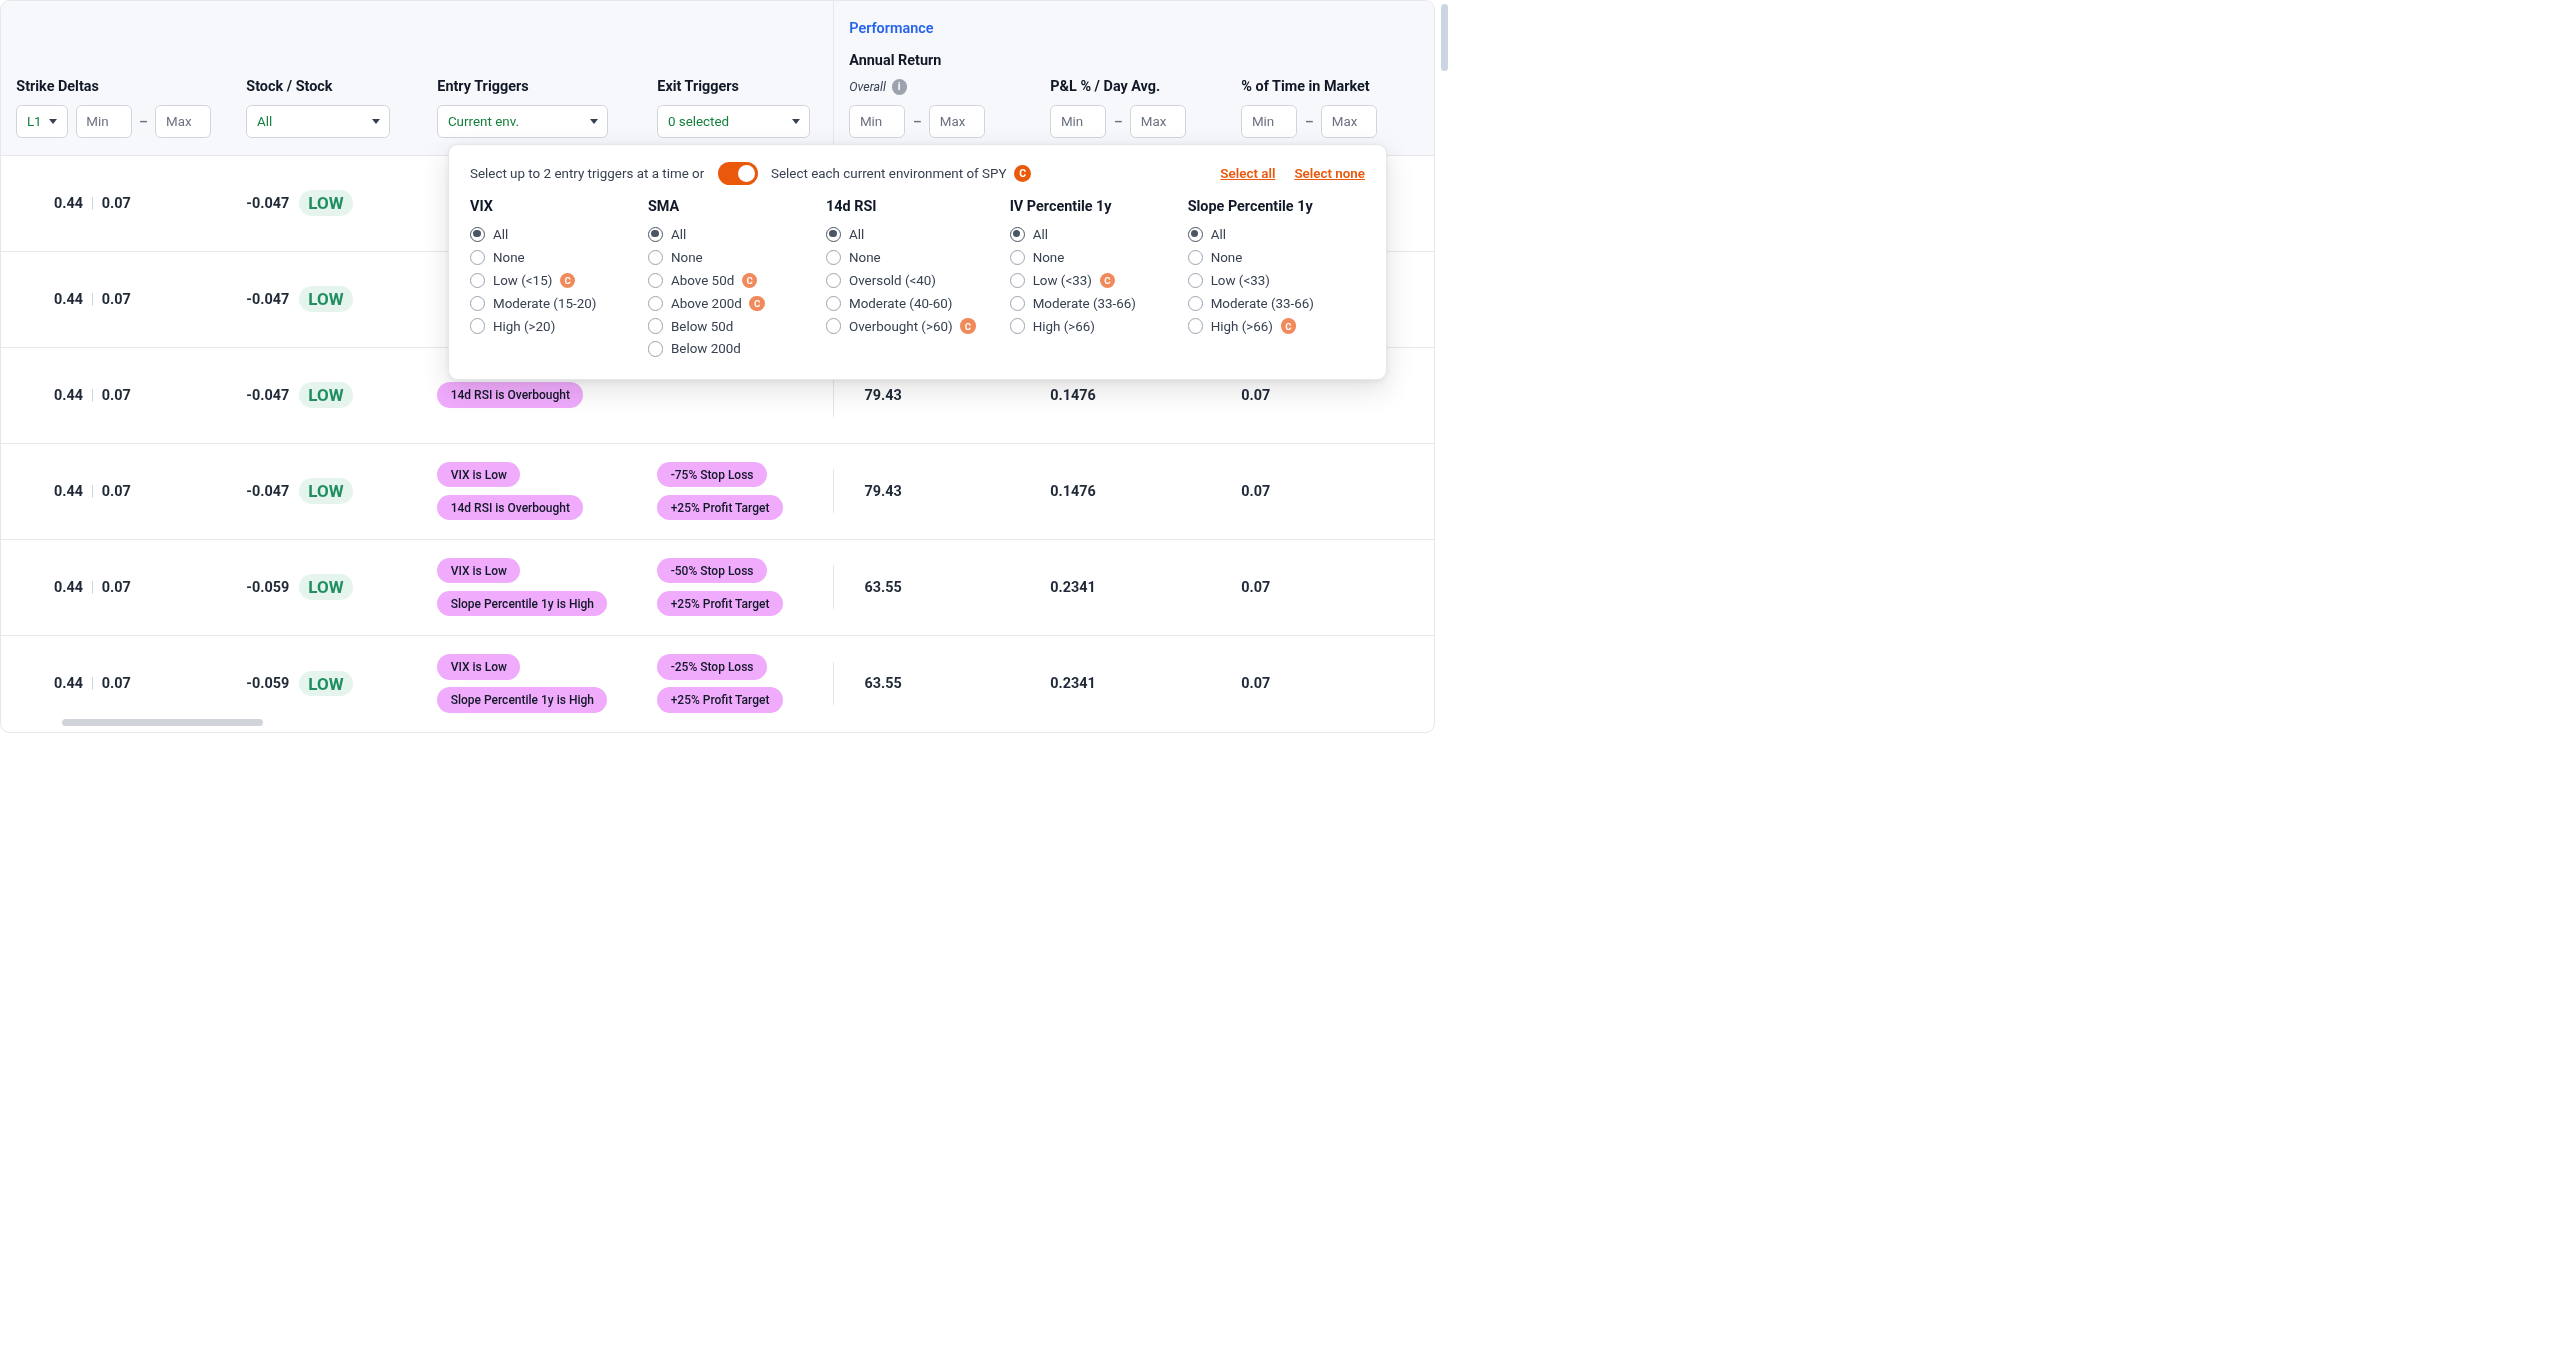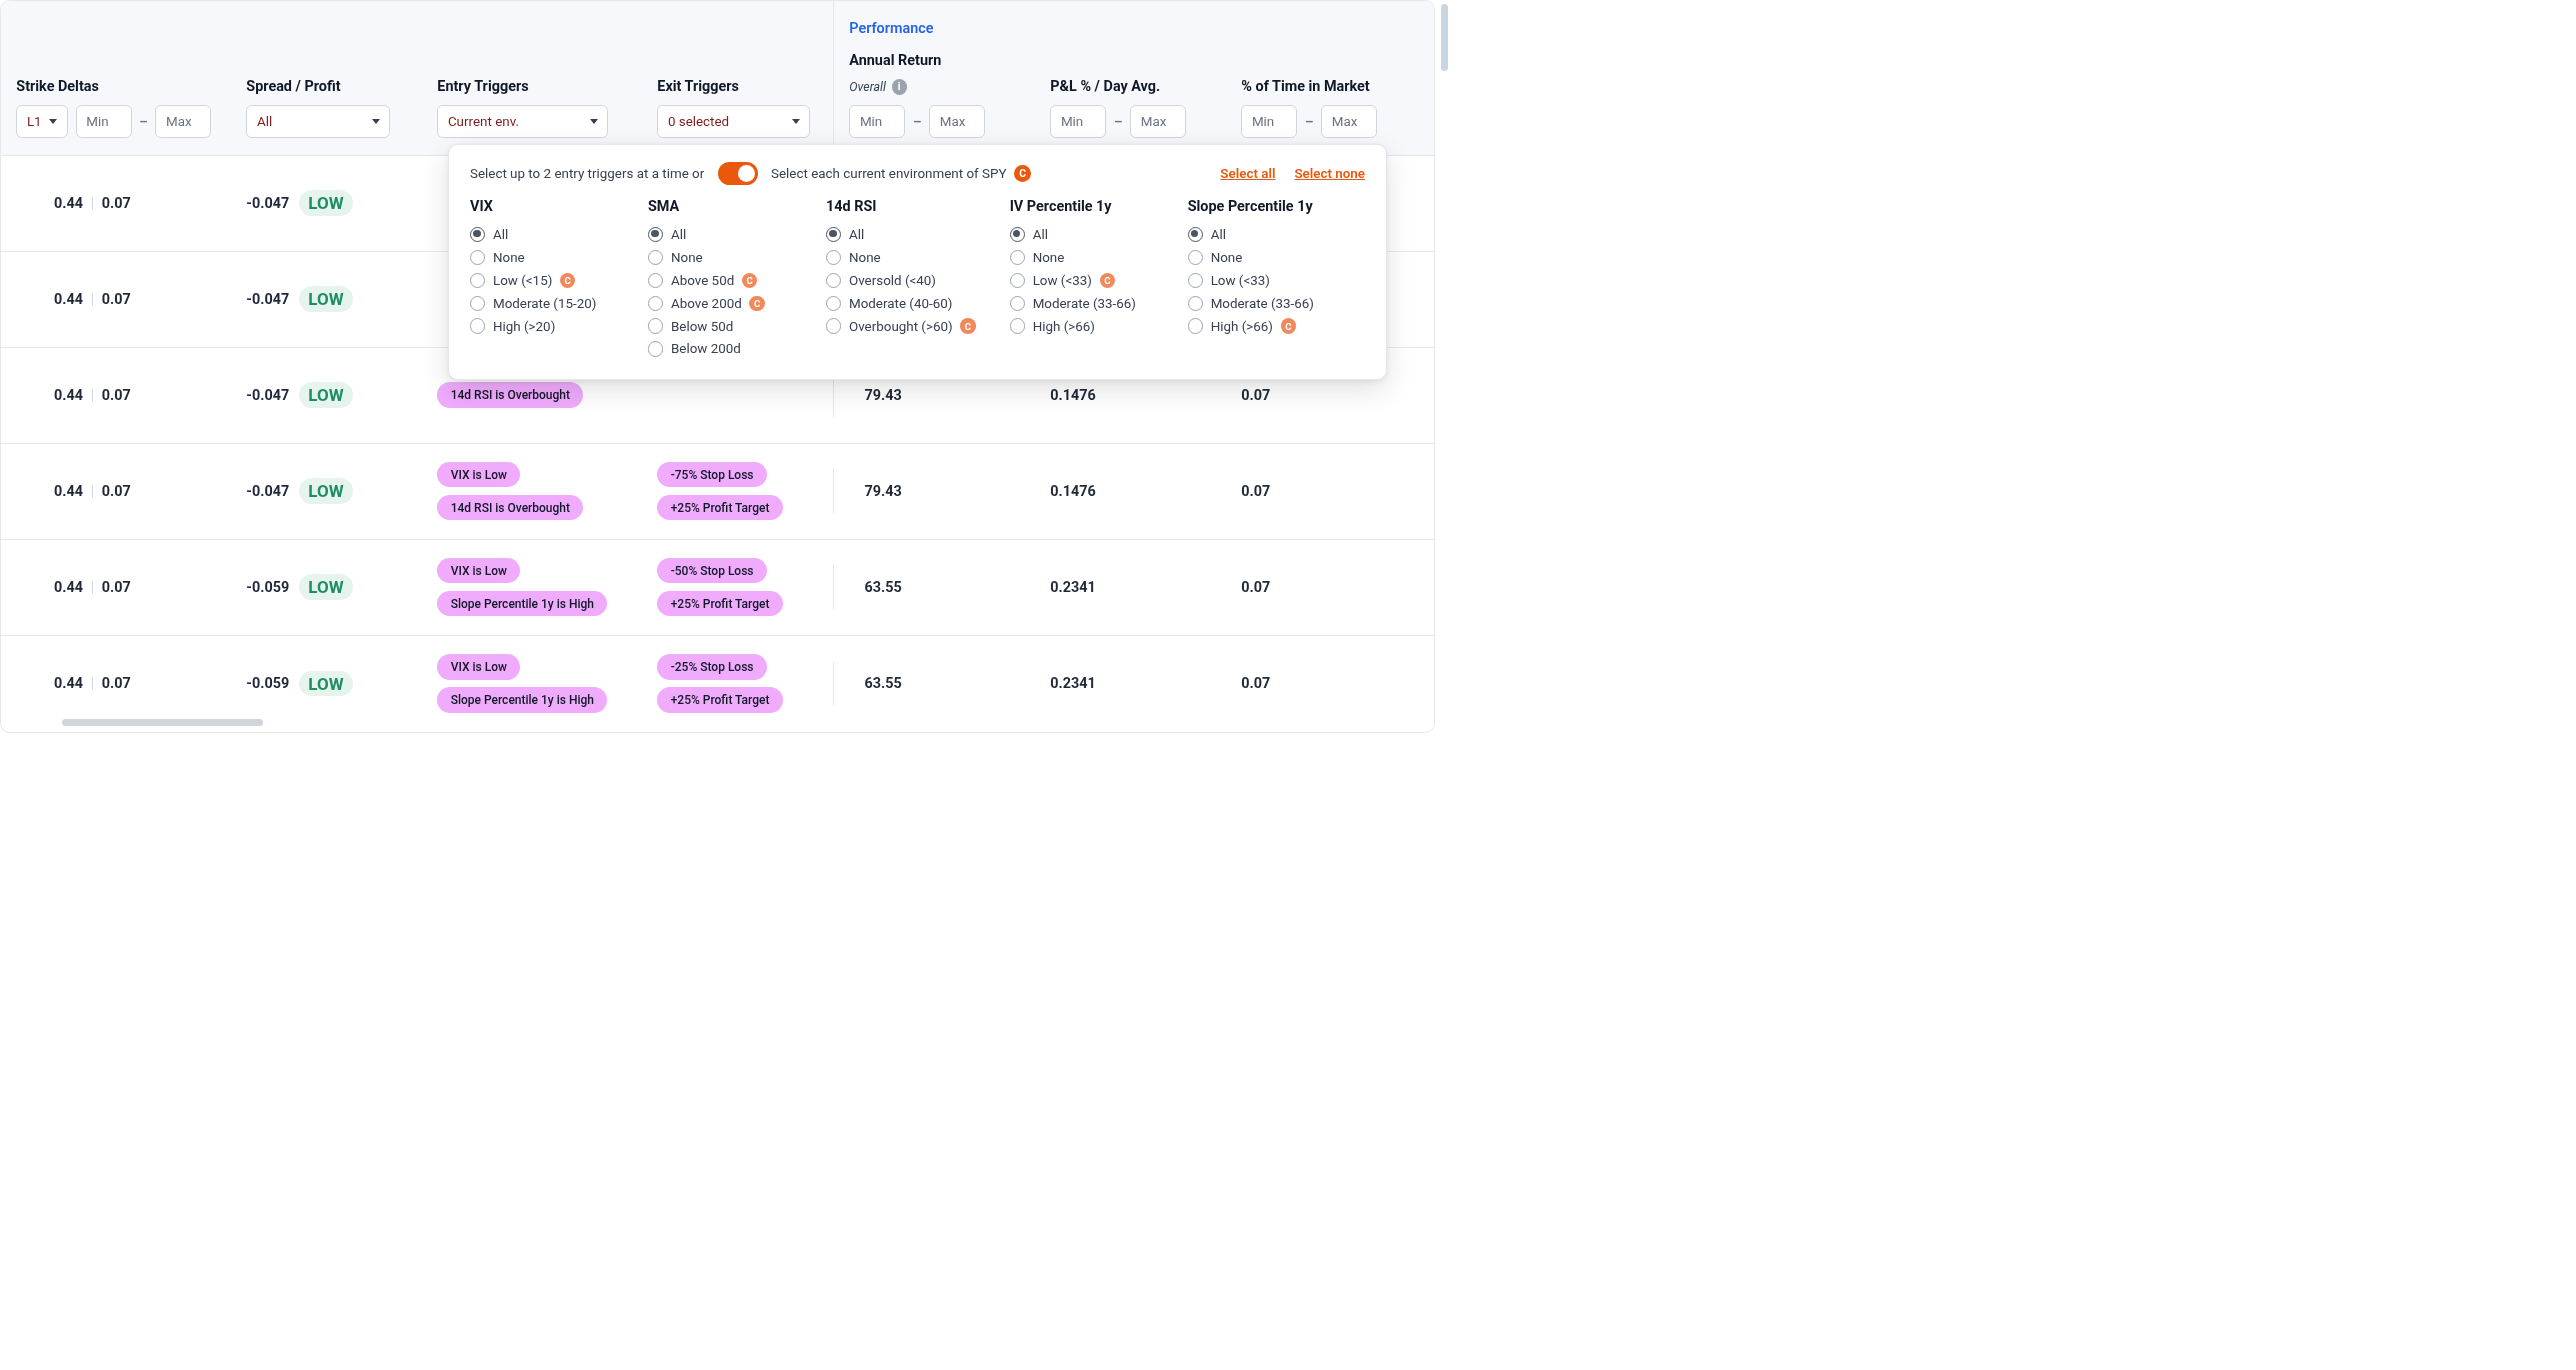--- a/index.html
+++ b/index.html
@@ -61,21 +61,21 @@
   }
   .controls-row { display:flex; align-items:center; gap:7.7px; }
   .select, .mini-in, .dropdown {
     border: 1px solid #d1d5db;
     border-radius: 5.7px;
     background: #fff;
     height: 33px;
     display:flex; align-items:center;
     padding: 0 9.6px;
     font-size: 13.4px;
-    color:#7f1d1d;
+    color:#15803d;
   }
   .select { gap:7.7px; cursor:pointer; }
   .mini-in { width: 56px; color:#6b7280; }
   .dash { color:#6b7280; font-weight:700; }
   .dropdown { justify-content:space-between; cursor:pointer; }
   .dropdown.w-all { width: 144px; }
   .dropdown.w-env { width: 171px; text-align: center; }
   .dropdown.w-exit { width: 153px; }
   .chev {
     width:0; height:0; border-left:4.8px solid transparent; border-right:4.8px solid transparent;
@@ -185,21 +185,21 @@
             <span>L1</span>
             <span class="chev"></span>
           </div>
           <div class="mini-in">Min</div>
           <span class="dash">–</span>
           <div class="mini-in">Max</div>
         </div>
       </div>
 
       <div class="hcol spread">
-        <div class="col-title">Spread / Profit</div>
+        <div class="col-title">Stock / Stock</div>
         <div class="dropdown w-all">
           <span>All</span>
           <span class="chev"></span>
         </div>
       </div>
 
       <div class="hcol entry">
         <div class="col-title">Entry Triggers</div>
         <div class="dropdown w-env">
           <span>Current env.</span>

